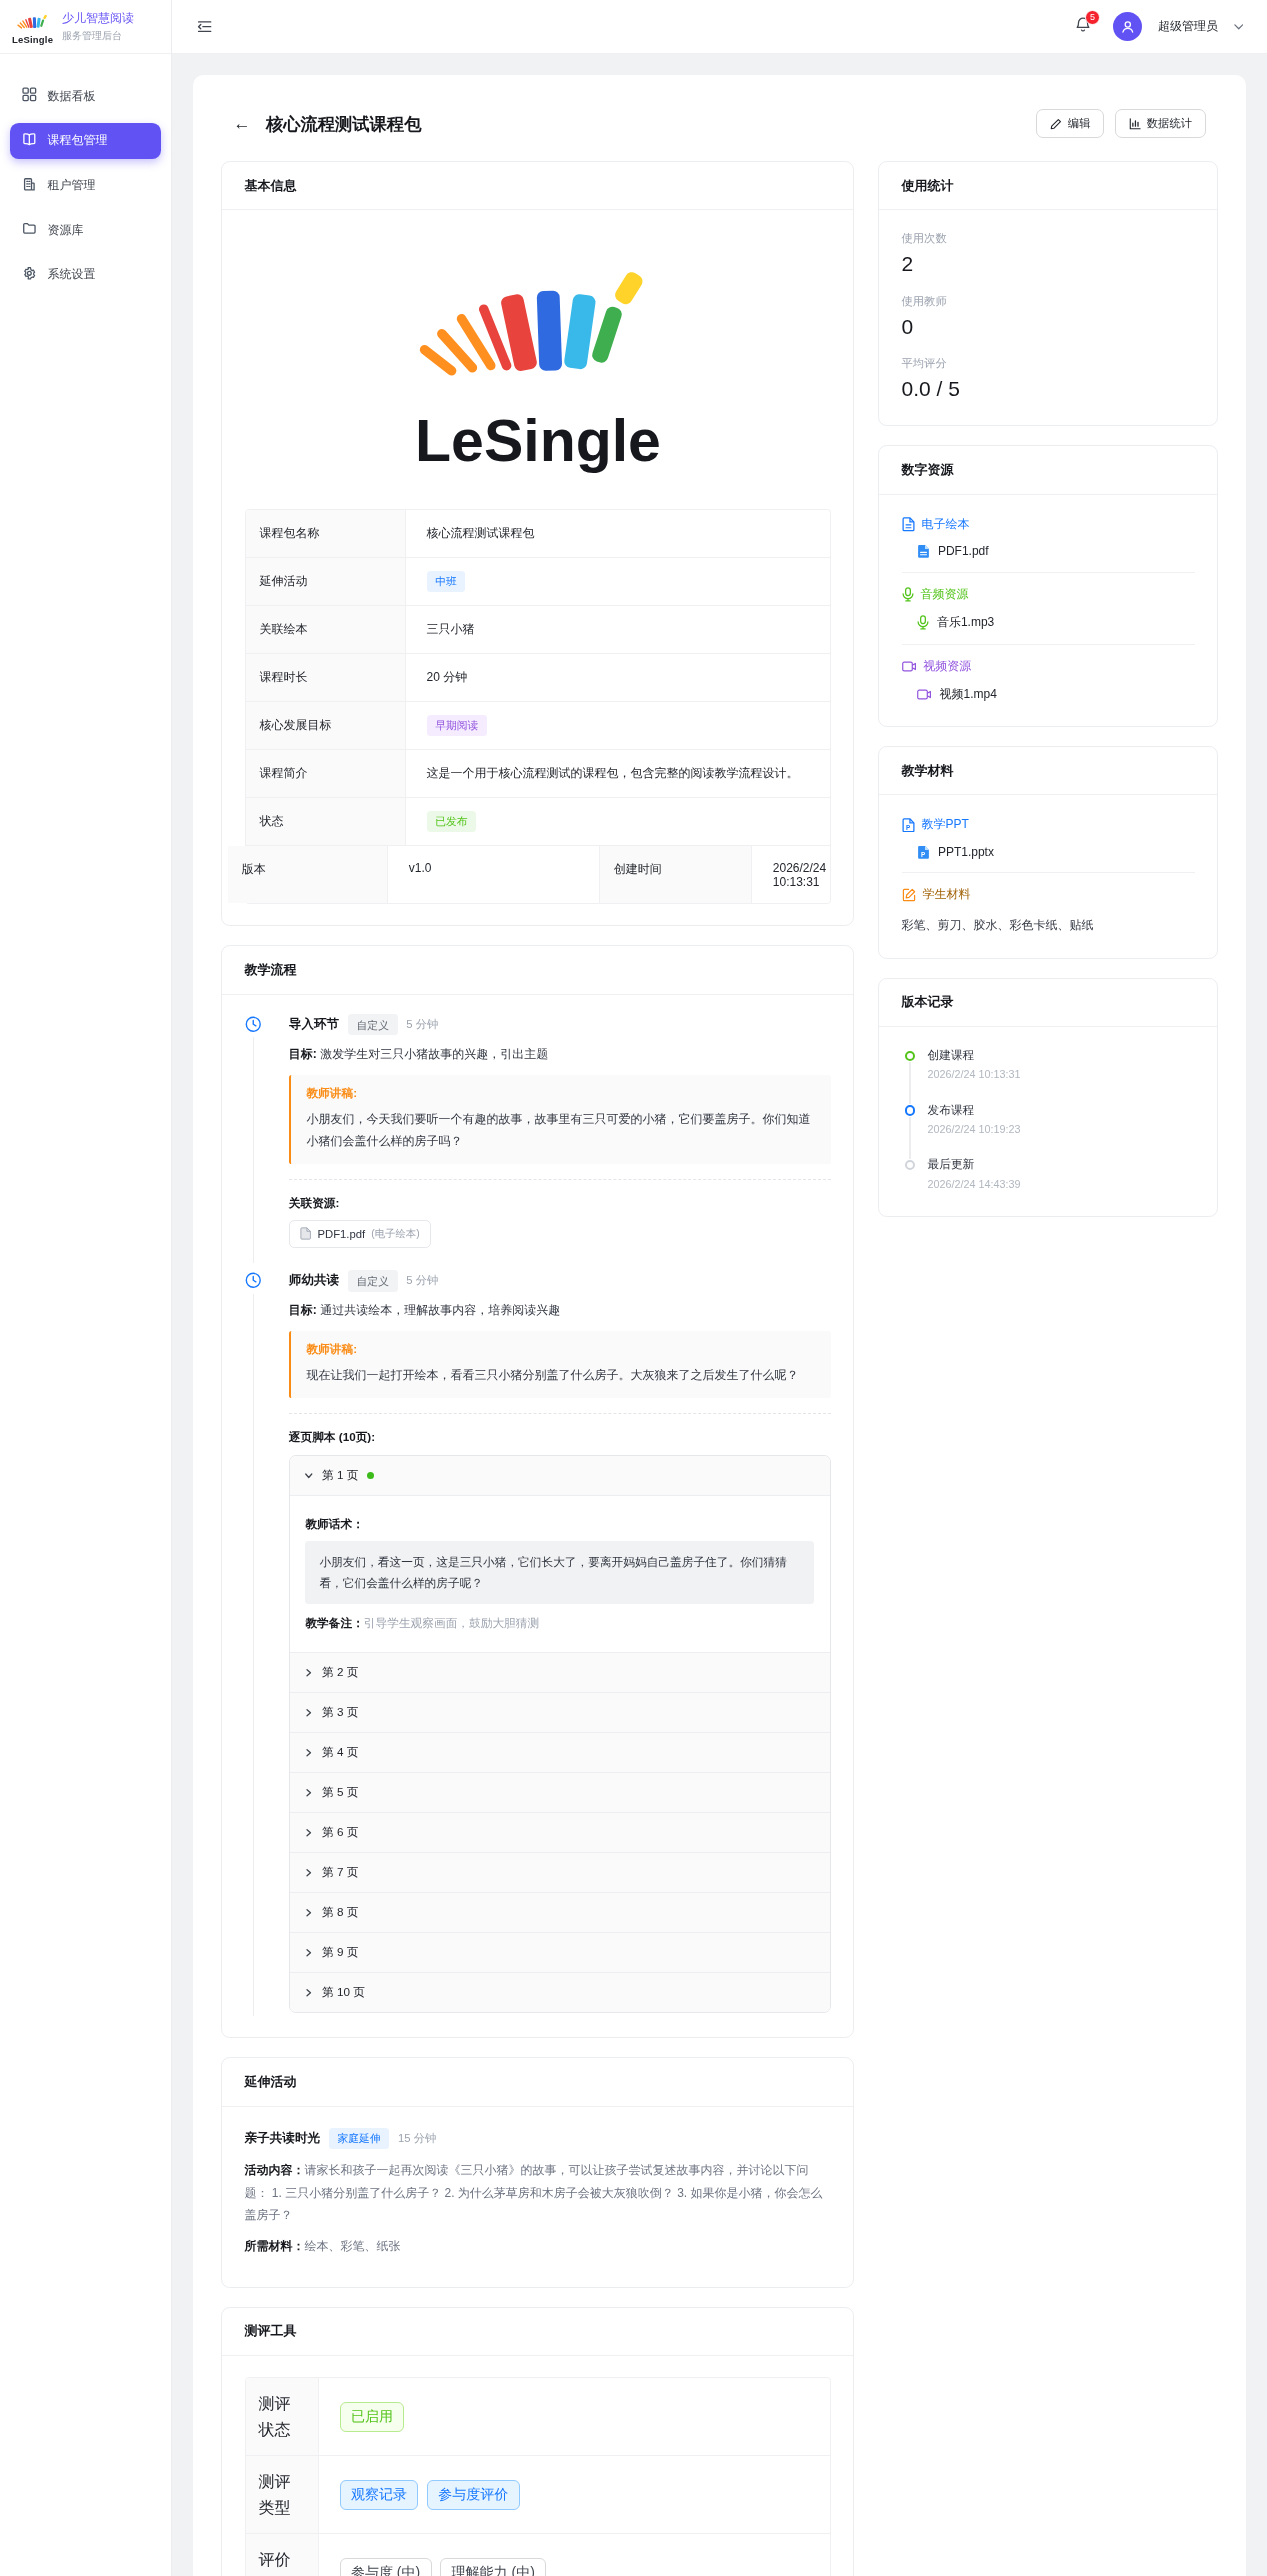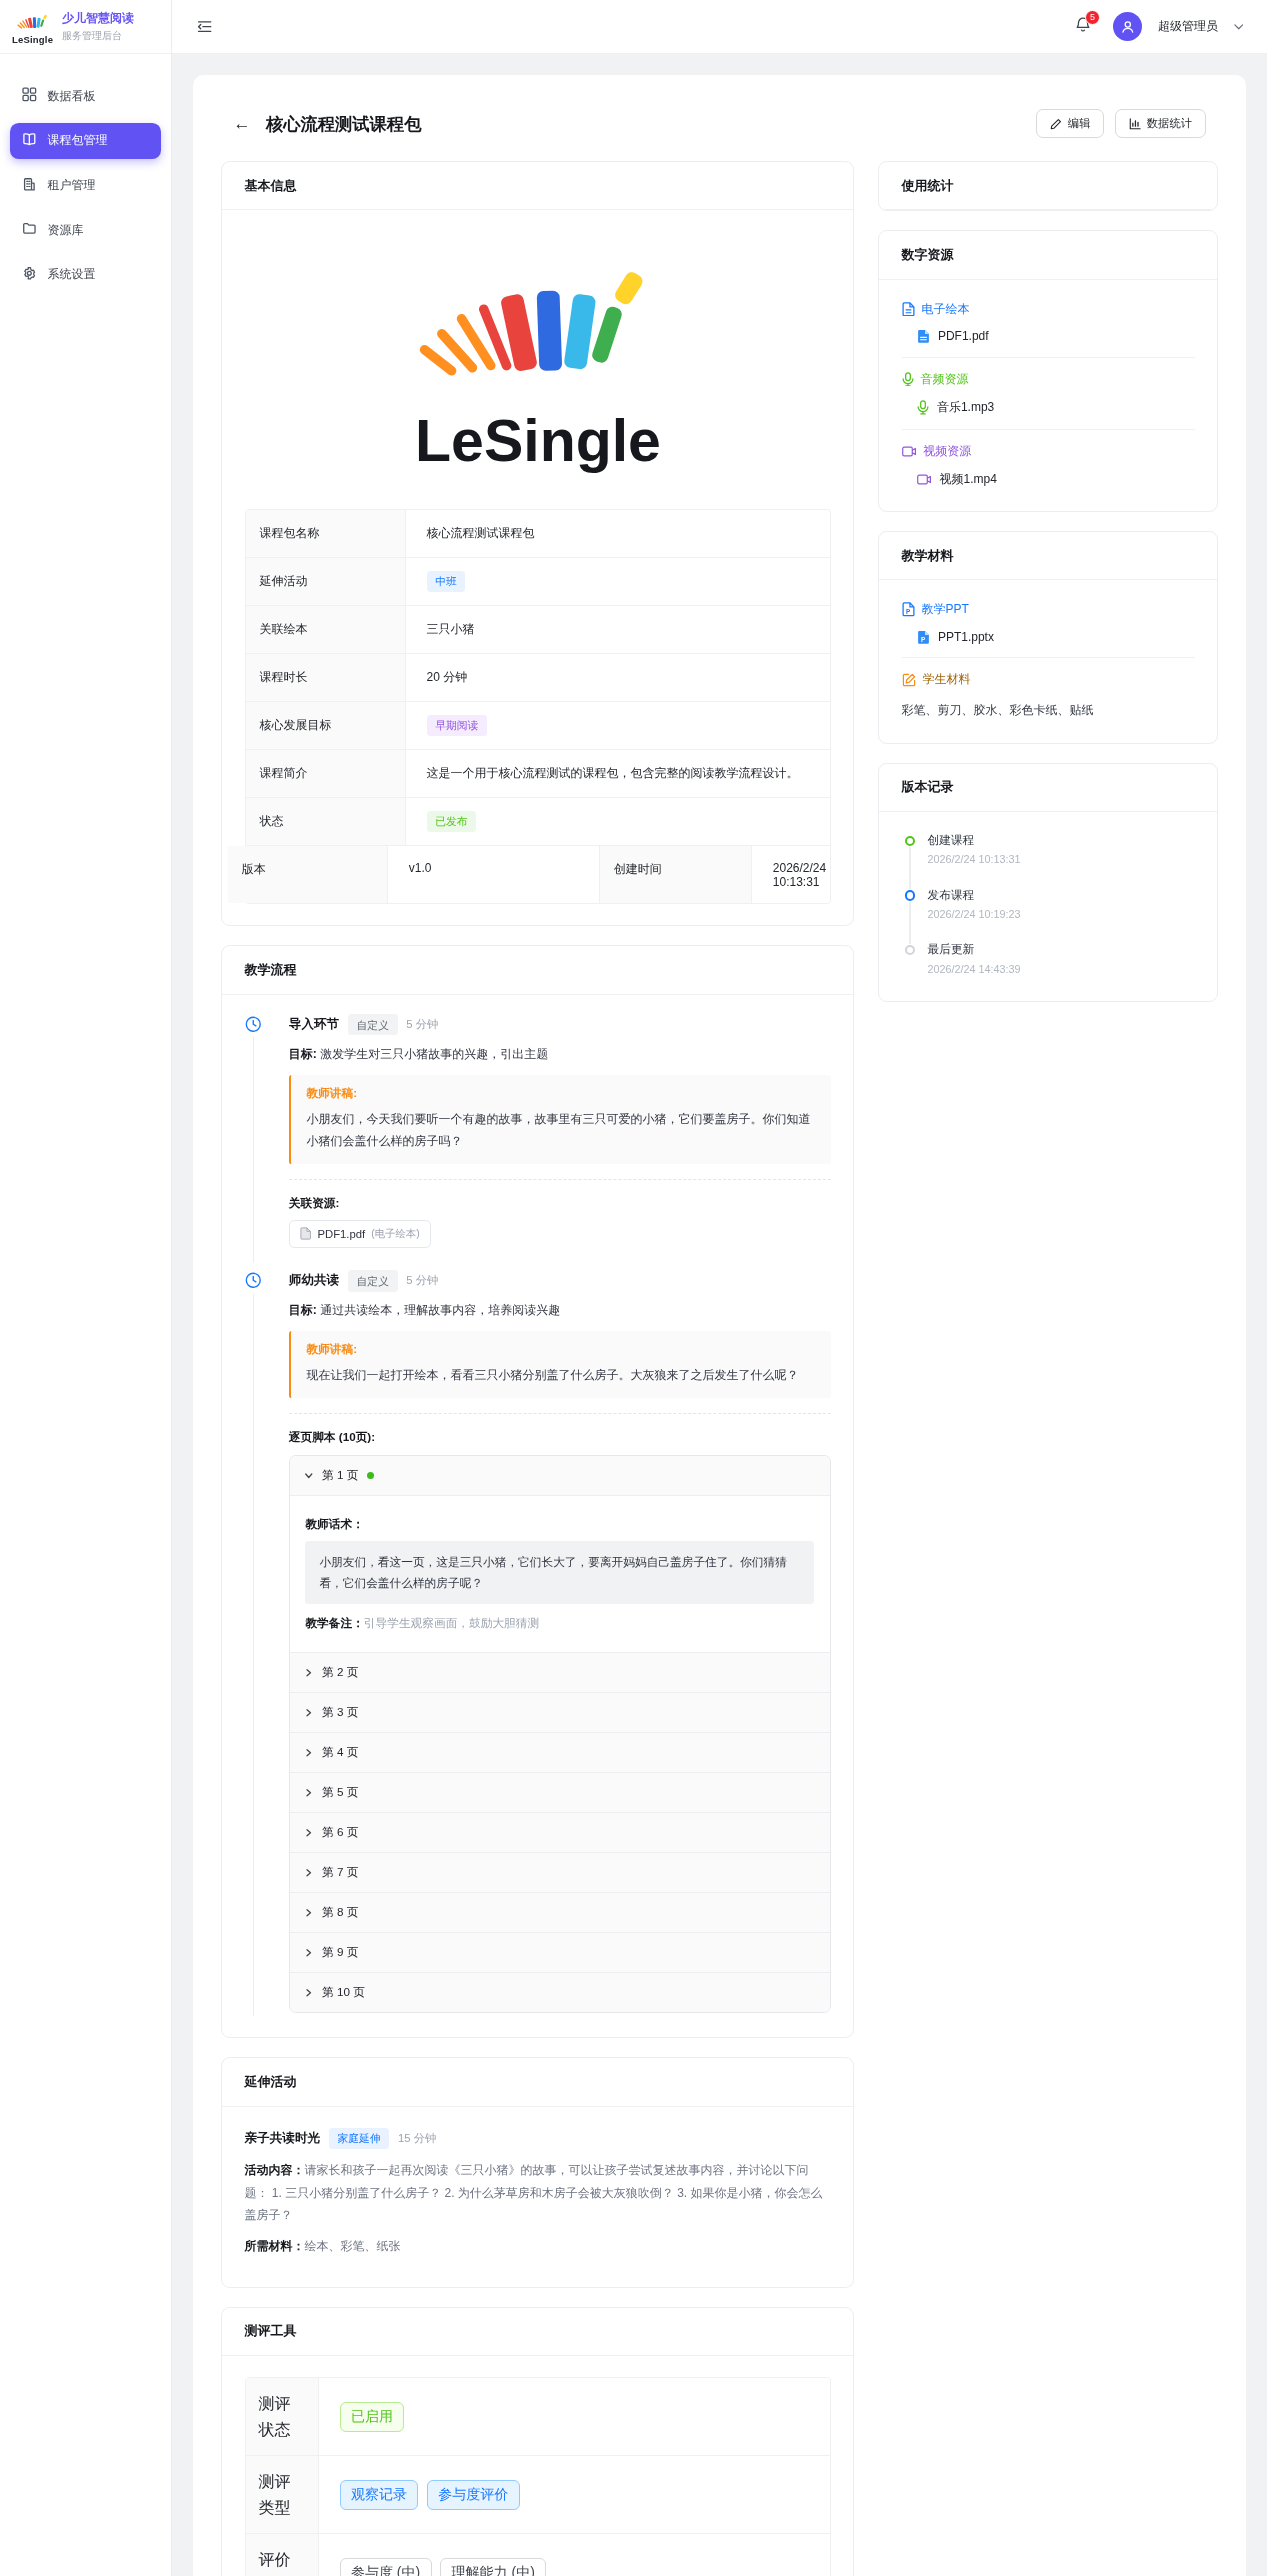--- a/index.html
+++ b/index.html
@@ -11,21 +11,21 @@
   }
   
   .sidebar {
     position:absolute; left:0; top:0; width:172px; min-height:2576px;
     background:#ffffff; border-right:0.9px solid #ececf0; z-index:5;
   }
   .logo-block { display:flex; align-items:center; gap:8.7px; padding:8.7px 12px; height:54px; border-bottom:0.9px solid #f0f0f2; }
   .logo-mark { display:flex; flex-direction:column; align-items:center; line-height:1; }
   .logo-word { font-size:9.5px; font-weight:700; color:#23262d; margin-top:0.9px; letter-spacing:0.2px; }
   .brand-text { display:flex; flex-direction:column; gap:2.6px; }
-  .brand-title { color:#6654f5; font-weight:700; font-size:12px; }
+  .brand-title { color:#6654f5; font-weight:400; font-size:12px; }
   .brand-sub { color:#9ca3af; font-size:10px; }
   .nav { padding:24px 10.4px 0 10.4px; }
   .nav-item {
     display:flex; align-items:center; gap:10.4px; height:36px; padding:0 12px;
     border-radius:8.7px; color:#40454e; font-size:12px; margin-bottom:8.7px; cursor:pointer;
   }
   .nav-item svg { flex:0 0 auto; }
   .nav-item.active { background:#6152f4; color:#fff; box-shadow:0 3.5px 8.7px rgba(97,82,244,.35); }
   .nav-item.active svg * { stroke:#fff; }
   
@@ -543,20 +543,34 @@
 
             </div>
           </div>
         </section>
       </div>
 
       <div class="col-right">
 
         <section class="card">
           <div class="card-head">使用统计</div>
+          <div class="card-body">
+            <div class="stat-item">
+              <div class="stat-label">使用次数</div>
+              <div class="stat-value">2</div>
+            </div>
+            <div class="stat-item">
+              <div class="stat-label">使用教师</div>
+              <div class="stat-value">0</div>
+            </div>
+            <div class="stat-item">
+              <div class="stat-label">平均评分</div>
+              <div class="stat-value">0.0 / 5</div>
+            </div>
+          </div>
         </section>
 
         <section class="card">
           <div class="card-head">数字资源</div>
           <div class="card-body">
             <div class="rgroup">
               <div class="rgroup-head g-blue">
                 <svg width="13" height="14.7" viewBox="0 0 13 15" fill="none">
                     <path d="M1 2a1 1 0 011-1h6l4 4v8a1 1 0 01-1 1H2a1 1 0 01-1-1V2z" stroke="#1677ff" stroke-width="1.3"></path>
                     <path d="M8 1v4h4" stroke="#1677ff" stroke-width="1.3"></path>

